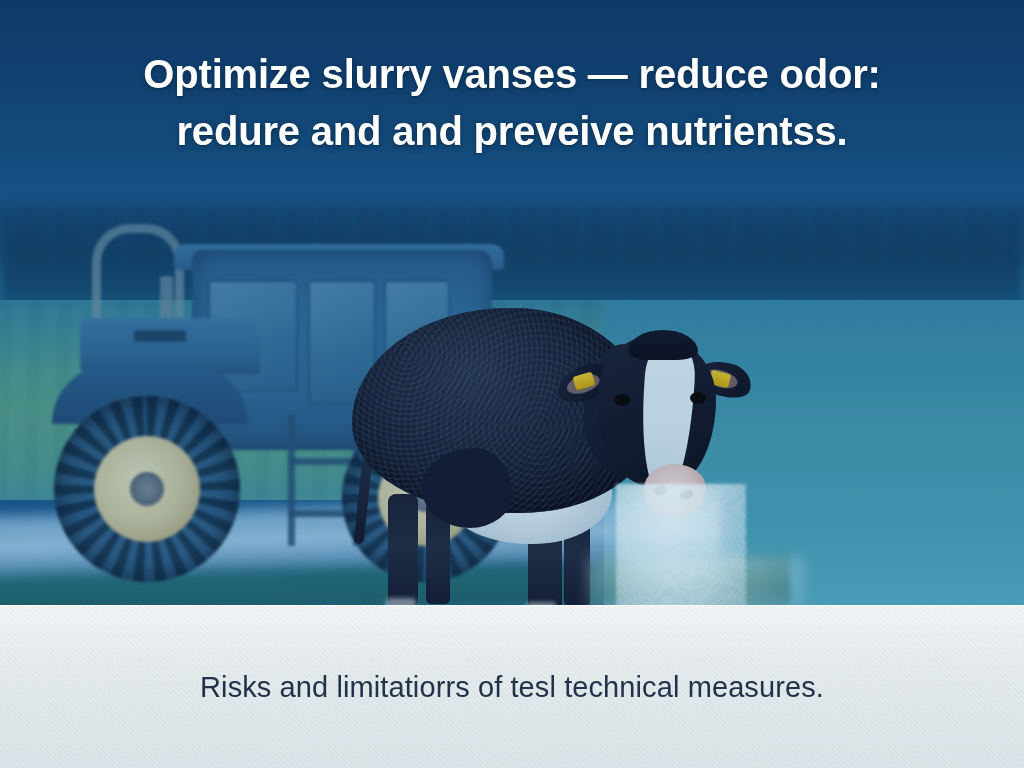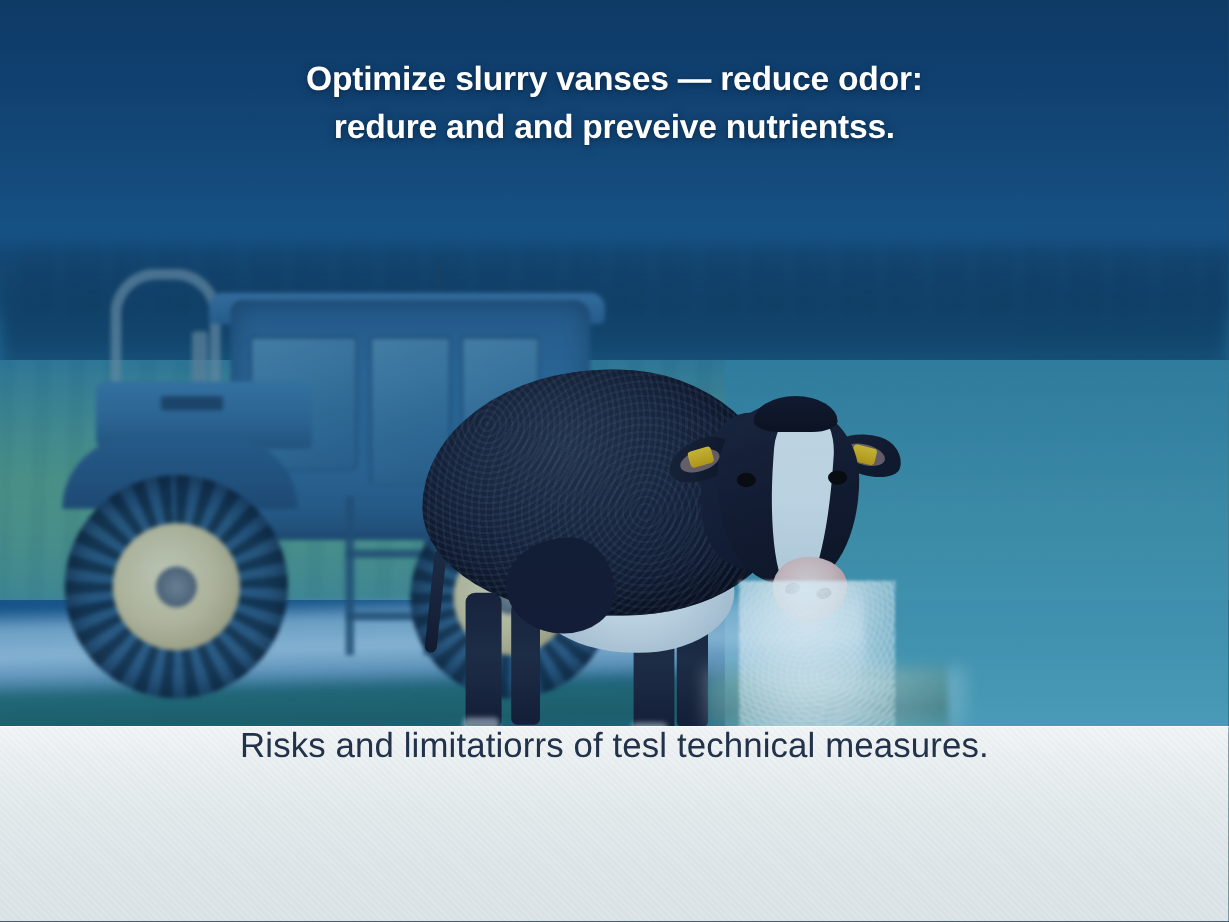--- a/index.html
+++ b/index.html
@@ -456,21 +456,21 @@
   }
 
   
   .heading {
     position: absolute;
     left: 0; right: 0;
     top: 46px;
     padding: 0 54px;
     text-align: center;
     color: #ffffff;
-    font-size: 28px;
+    font-size: 40px;
     font-weight: bold;
     line-height: 1.42;
     letter-spacing: -0.2px;
     text-shadow: 0 2px 7px rgba(7,34,62,0.55), 0 1px 2px rgba(7,34,62,0.45);
     white-space: pre-line;
   }
 
   
   .caption-band {
     position: absolute;
@@ -478,21 +478,21 @@
     bottom: 0;
     height: 162px;
     background: linear-gradient(180deg,
       #f2f5f6 0%,
       #eaeff1 18%,
       #e3eaec 42%,
       #dee6e9 70%,
       #dbe4e7 100%);
     border-top: 1px solid rgba(255,255,255,0.85);
     display: flex;
-    align-items: flex-start;
+    align-items: center;
     justify-content: center;
   }
   .caption-band::before {
     content:"";
     position:absolute; inset:0;
     background:
       repeating-linear-gradient(45deg, rgba(120,140,150,0.035) 0 2px, rgba(255,255,255,0.03) 2px 4px);
     pointer-events:none;
   }
   .caption-text {

